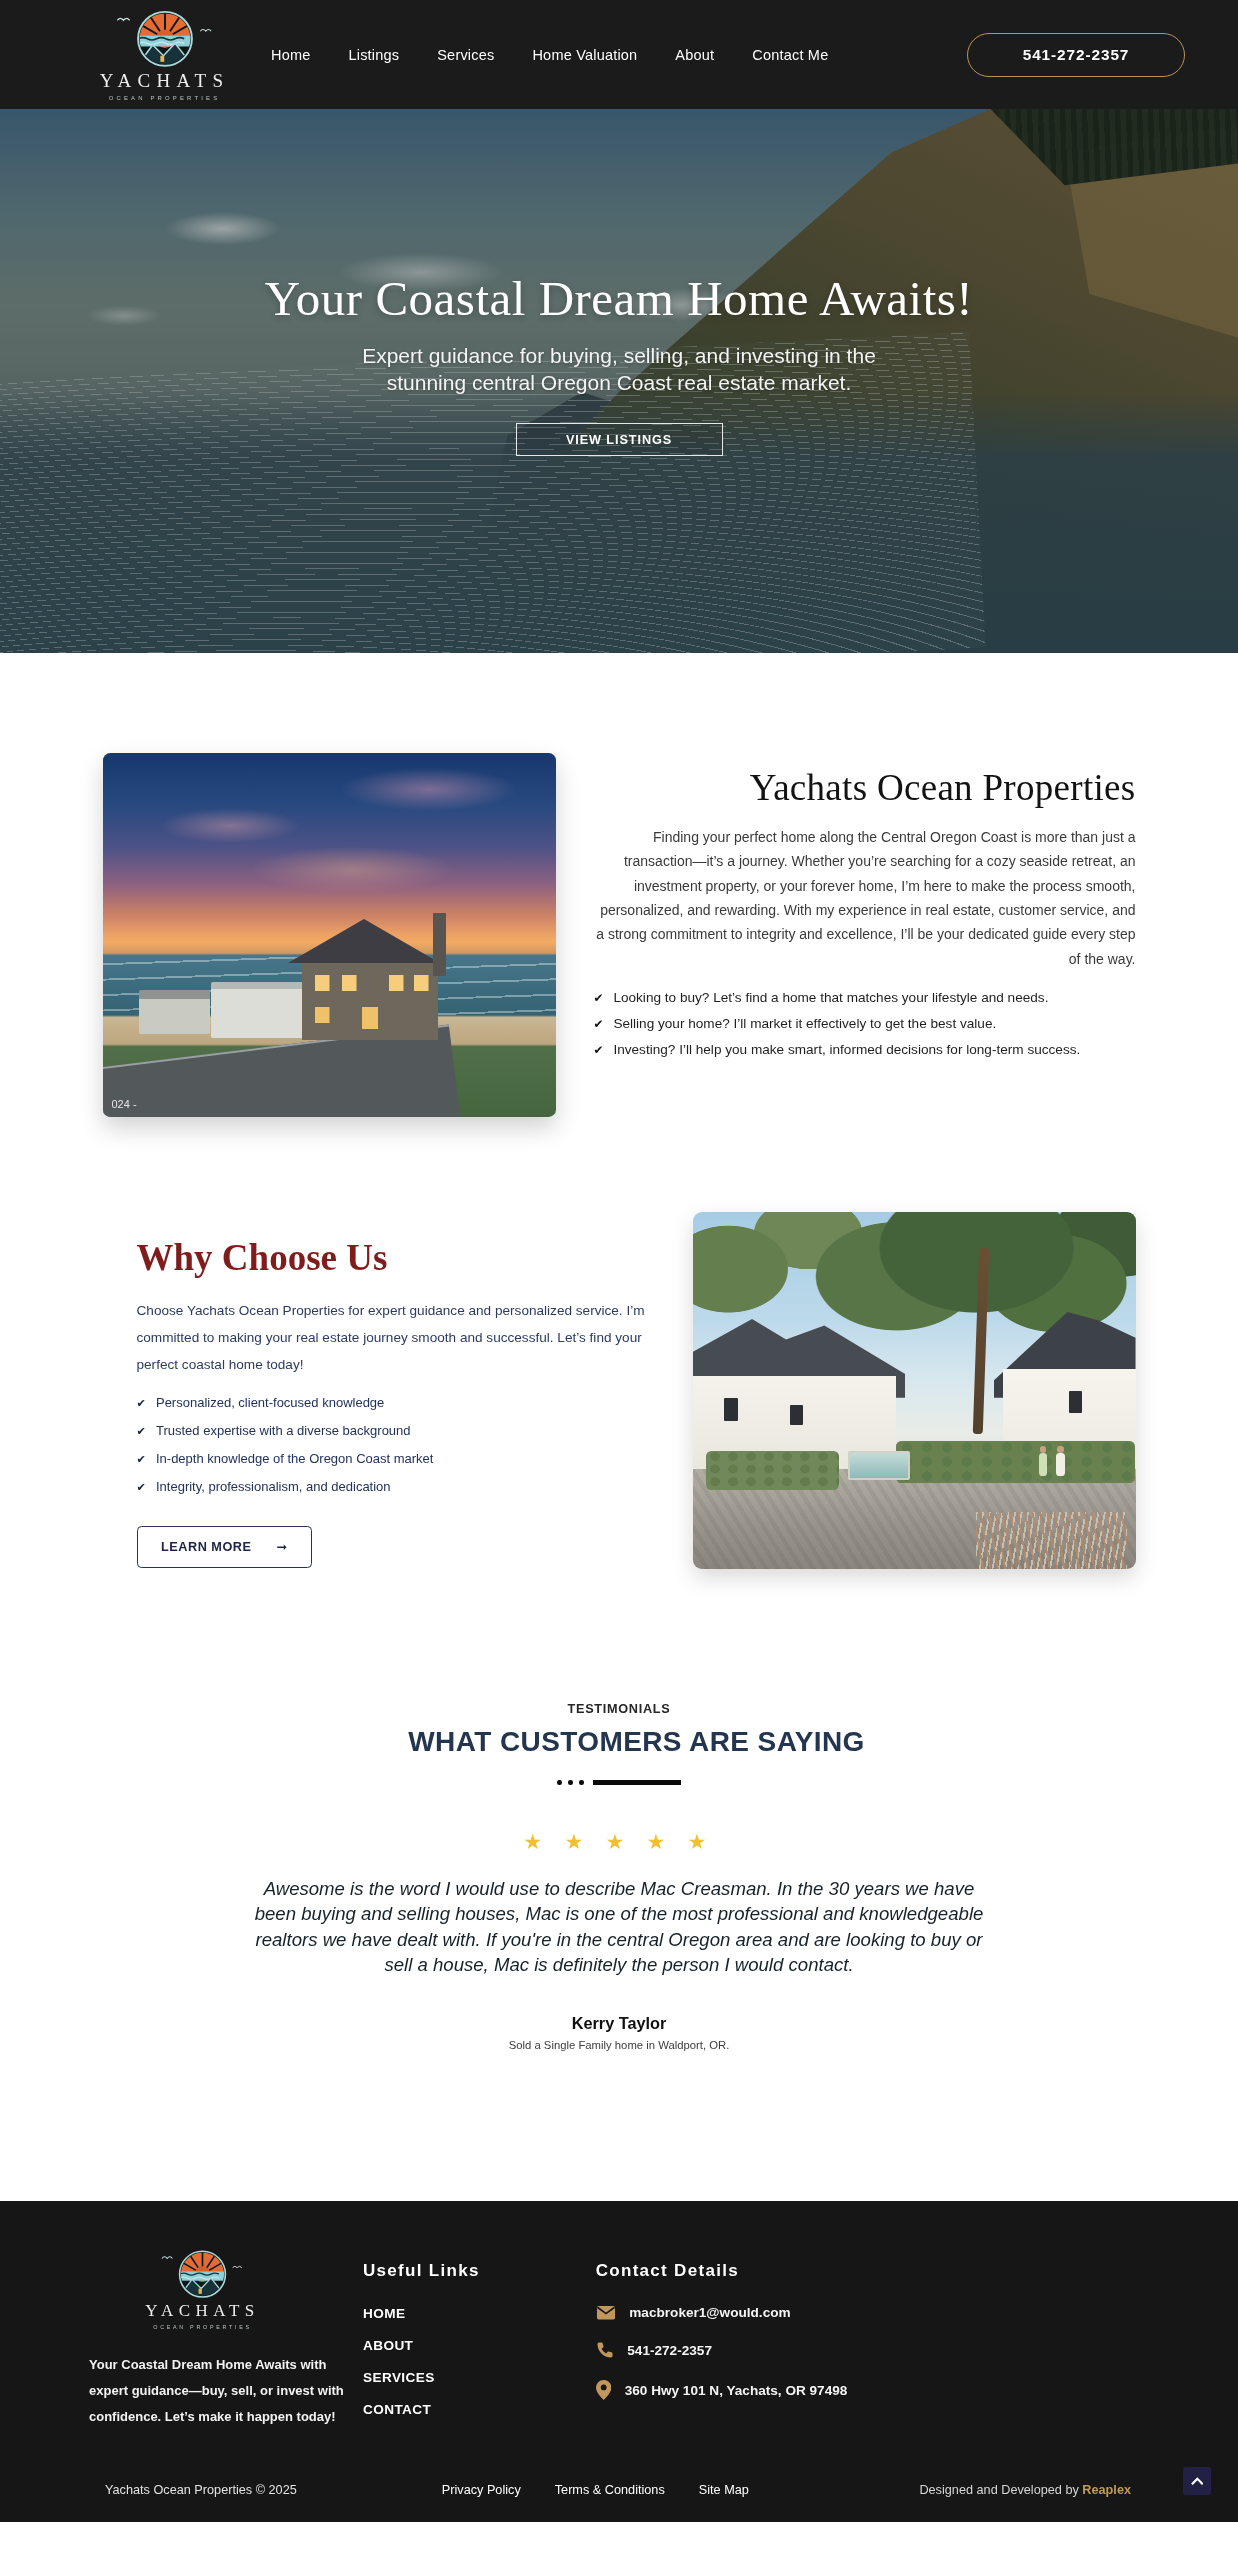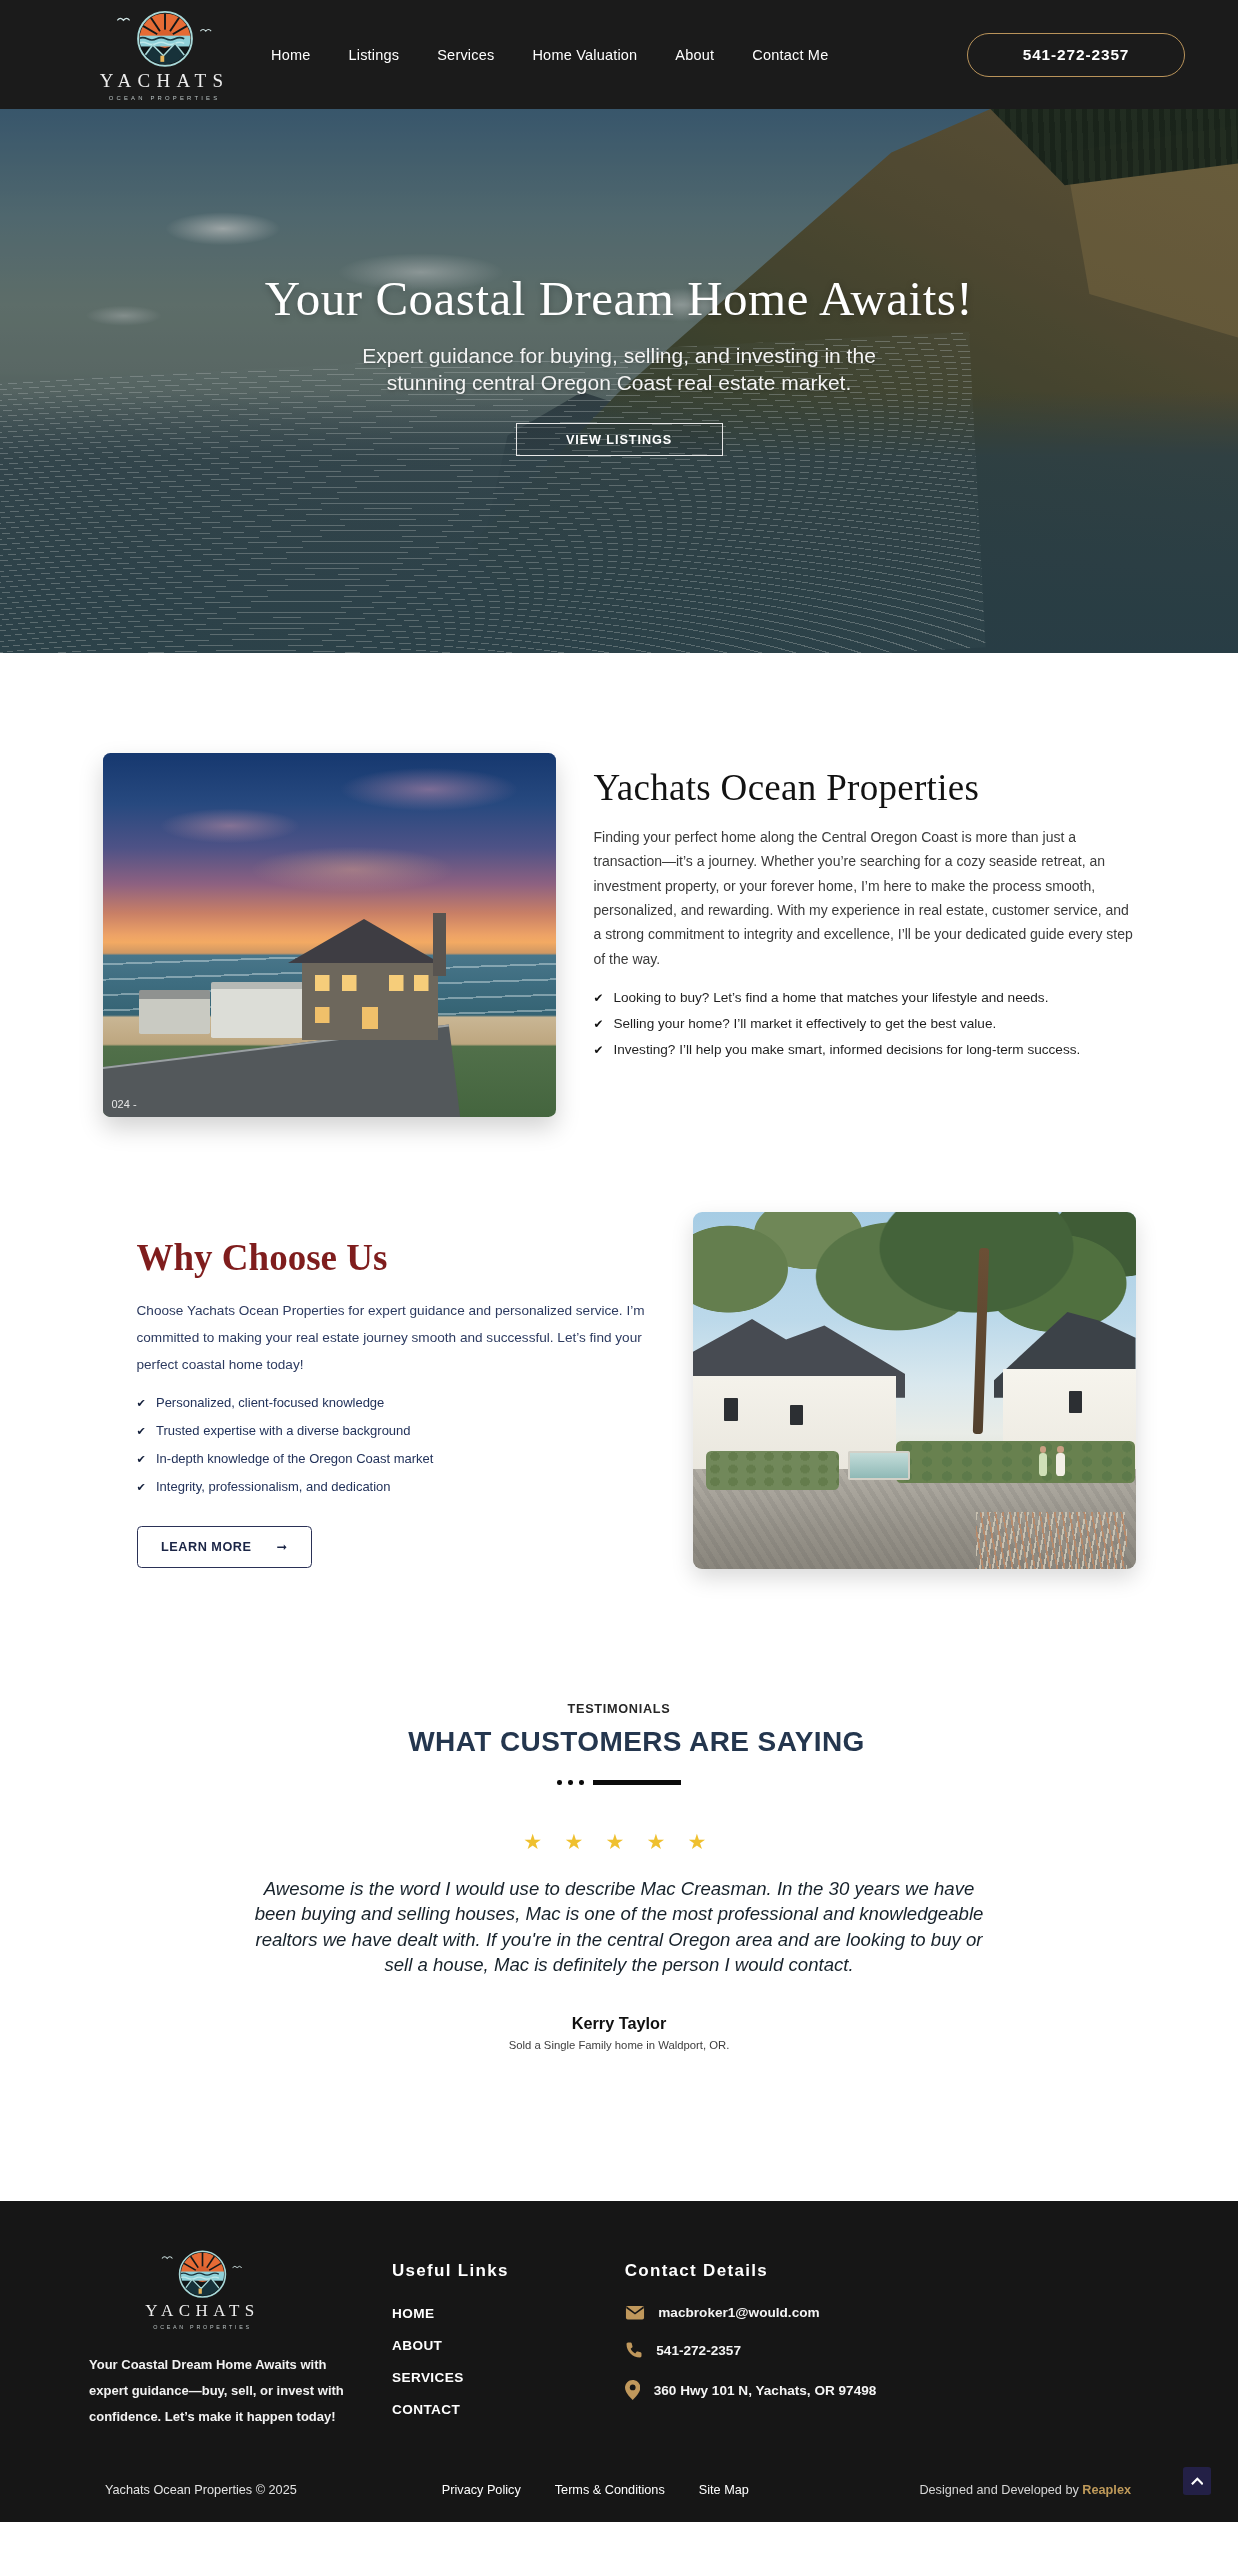--- a/index.html
+++ b/index.html
@@ -57,21 +57,21 @@
   .ai-house-l2 { position:absolute; left:8%; top:65%; width:71px; height:44px; background:#c9cac2; border-top:9px solid #8f9290; border-radius:1.8px; }
   .ai-house-l { position:absolute; left:24%; top:63%; width:102px; height:56px; background:#dcddd7; border-top:7.3px solid #b5b9b5; border-radius:1.8px; }
   .ai-house { position:absolute; left:44%; top:57%; width:136px; height:80px; background:#6d675c;
     background-image:linear-gradient(#f6cd7a,#f6cd7a),linear-gradient(#f6cd7a,#f6cd7a),linear-gradient(#f6cd7a,#f6cd7a),linear-gradient(#f6cd7a,#f6cd7a),linear-gradient(#f0c06a,#f0c06a),linear-gradient(#f0c06a,#f0c06a);
     background-repeat:no-repeat;
     background-size:14.5px 16.3px,14.5px 16.3px,14.5px 16.3px,14.5px 16.3px,16.3px 22px,14.5px 16.3px;
     background-position:12.7px 14.5px,40px 14.5px,87px 14.5px,112px 14.5px,60px 47px,12.7px 47px; }
   .ai-roof { position:absolute; left:41%; top:45.5%; width:0; height:0; border-left:76px solid transparent; border-right:76px solid transparent; border-bottom:44px solid #3e3d43; }
   .ai-chimney { position:absolute; left:73%; top:44%; width:12.7px; height:63px; background:#585450; }
   .ai-watermark { position:absolute; left:9px; bottom:7.3px; color:rgba(255,255,255,.85); font-size:11px; }
-  .about-text { margin-left:38px; padding-top:12.7px; width:544px; }
+  .about-text { margin-left:38px; padding-top:12.7px; width:544px;text-align:right; }
   .about-h { font-size:37px; font-weight:500; color:#121212; margin-bottom:16.3px; letter-spacing:0.3px; }
   .about-p { font-size:14px; color:#3a3a3a; line-height:1.74; }
   .bullets { margin-top:13.6px; }
   .bullet { display:flex; gap:10px; align-items:baseline; font-size:13.6px; color:#1f1f1f; line-height:1.92; }
   .check { font-size:11.8px; color:#0f0f0f; flex:none; }
 
   
   .why { width:1033px; margin:95px auto 0; display:flex; }
   .why-text { width:549px; padding-left:34px; padding-top:23.6px; }
   .why-h { font-size:37px; font-weight:700; color:#7f1d1d; margin-bottom:18px; }
@@ -122,21 +122,21 @@
   .author-sub { margin-top:6.3px; font-size:11.3px; color:#3d3d3d; }
 
   
   .footer { margin-top:150px; background:#161616; color:#fff; position:relative; padding:47px 0 25px; }
   .footer-cols { display:flex; padding:0 89px; }
   .f-col1 { width:274px; }
   .f-logo-block { width:227px; display:flex; flex-direction:column; align-items:center; }
   .f-logo-name { font-family:"Liberation Serif","DejaVu Serif",serif; color:#ededed; font-size:17px; letter-spacing:5.4px; margin-top:1.8px; }
   .f-logo-sub { color:#b9c2c2; font-size:5.4px; letter-spacing:2.7px; margin-top:2.7px; }
   .f-tagline { margin-top:22px; width:272px; font-size:13px; font-weight:bold; line-height:2.0; color:#f2f2f2; }
-  .f-col2 { margin-left:29px; padding-top:12.7px; }
+  .f-col2 { padding-top:12.7px; }
   .f-head { font-size:17px; font-weight:bold; letter-spacing:1.3px; color:#fff; }
   .f-links { margin-top:24.5px; display:flex; flex-direction:column; gap:17px; }
   .f-links a { font-size:13.6px; font-weight:bold; letter-spacing:0.4px; color:#fff; }
   .f-col3 { margin-left:116px; padding-top:12.7px; }
   .f-contact-rows { margin-top:23.6px; display:flex; flex-direction:column; gap:21px; }
   .f-row { display:flex; align-items:center; gap:13.6px; font-size:13.6px; font-weight:bold; color:#f5f5f5; }
   .f-row svg { flex:none; }
   .footer-bottom { margin-top:53px; padding:0 107px 0 105px; display:flex; align-items:center; font-size:12.7px; color:#e3e3e3; }
   .legal { display:flex; gap:34px; margin-left:145px; }
   .legal a { color:#fff; }

